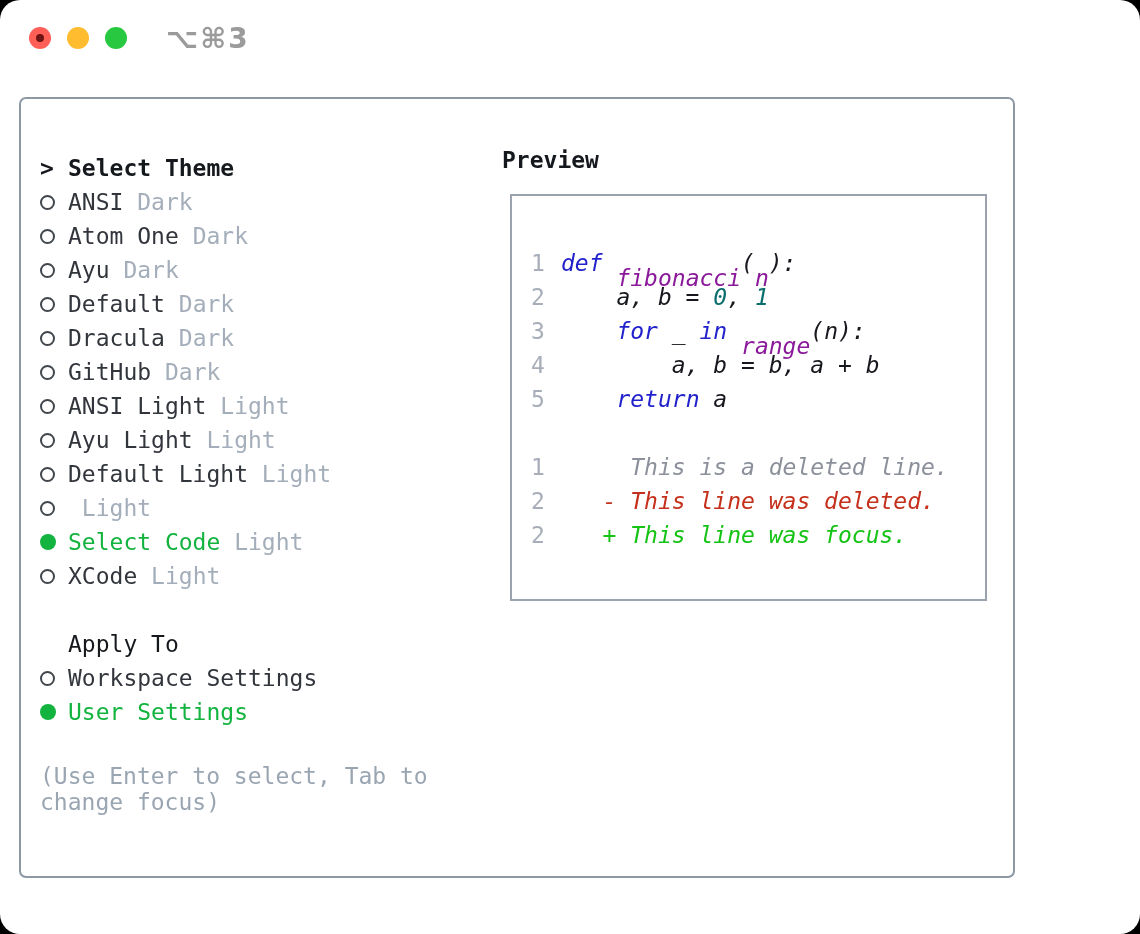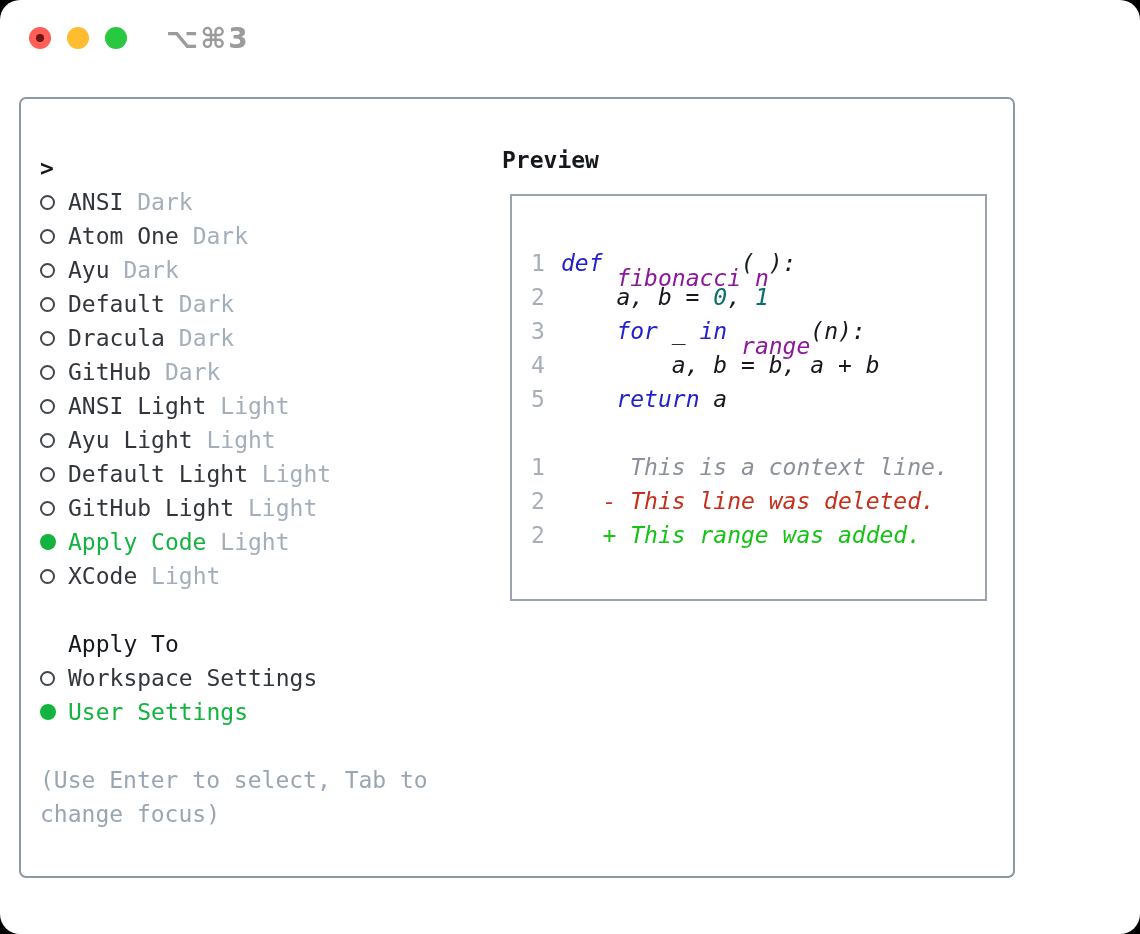--- a/index.html
+++ b/index.html
@@ -47,21 +47,21 @@
   
   .left-col{position:absolute;left:19px;top:52px;width:450px;}
   .section-title{font-weight:bold;color:var(--c-text-dark);}
   .theme-name{color:var(--c-item-name);}
   .theme-name.selected{color:var(--c-accent-green);}
   .theme-variant{color:var(--c-variant);text-align:right;}
   .apply-title{color:var(--c-text-dark);}
   .apply-label{color:var(--c-item-name);}
   .apply-label.selected{color:var(--c-accent-green);}
   .hint{
-    width:436px;font-size:23px;line-height:34px;color:var(--c-hint);
+    width:436px;font-size:23px;line-height:26px;color:var(--c-hint);
     white-space:normal;
   }
 
   
   .preview-col{position:absolute;left:481px;top:44px;width:500px;}
   .preview-box{
     margin-top:17px;margin-left:8px;width:477px;height:407px;
     border:2px solid var(--c-preview-border);
     padding:50px 0 0 19px;overflow:hidden;background:#fff;
   }
@@ -88,34 +88,35 @@
     <div class="traffic minimize"></div>
     <div class="traffic zoom"></div>
     <div class="win-title">⌥⌘3</div>
   </div>
 
   <div class="panel">
 
     <div class="left-col">
       <div class="row">
         <span class="bullet-cell prompt">&gt;</span>
+        <span class="section-title">Select Theme</span>
       </div>
 
       <div id="theme-list">
           <div class="row"><span class="bullet-cell"><span class="circle"></span></span><span class="theme-name">ANSI</span><span class="theme-variant"> Dark</span></div>
           <div class="row"><span class="bullet-cell"><span class="circle"></span></span><span class="theme-name">Atom One</span><span class="theme-variant"> Dark</span></div>
           <div class="row"><span class="bullet-cell"><span class="circle"></span></span><span class="theme-name">Ayu</span><span class="theme-variant"> Dark</span></div>
           <div class="row"><span class="bullet-cell"><span class="circle"></span></span><span class="theme-name">Default</span><span class="theme-variant"> Dark</span></div>
           <div class="row"><span class="bullet-cell"><span class="circle"></span></span><span class="theme-name">Dracula</span><span class="theme-variant"> Dark</span></div>
           <div class="row"><span class="bullet-cell"><span class="circle"></span></span><span class="theme-name">GitHub</span><span class="theme-variant"> Dark</span></div>
           <div class="row"><span class="bullet-cell"><span class="circle"></span></span><span class="theme-name">ANSI Light</span><span class="theme-variant"> Light</span></div>
           <div class="row"><span class="bullet-cell"><span class="circle"></span></span><span class="theme-name">Ayu Light</span><span class="theme-variant"> Light</span></div>
           <div class="row"><span class="bullet-cell"><span class="circle"></span></span><span class="theme-name">Default Light</span><span class="theme-variant"> Light</span></div>
-          <div class="row"><span class="bullet-cell"><span class="circle"></span></span><span class="theme-name">GitHub Light</span><span class="theme-variant"> Light</span></div>
-          <div class="row"><span class="bullet-cell"><span class="circle filled"></span></span><span class="theme-name selected">Apply Code</span><span class="theme-variant"> Light</span></div>
+          <div class="row"><span class="bullet-cell"><span class="circle"></span></span><span class="theme-variant"> Light</span></div>
+          <div class="row"><span class="bullet-cell"><span class="circle filled"></span></span><span class="theme-name selected">Select Code</span><span class="theme-variant"> Light</span></div>
           <div class="row"><span class="bullet-cell"><span class="circle"></span></span><span class="theme-name">XCode</span><span class="theme-variant"> Light</span></div>
         </div>
 
       <div class="spacer"></div>
 
       <div class="row">
         <span class="bullet-cell"></span>
         <span class="apply-title">Apply To</span>
       </div>
 
@@ -168,27 +169,27 @@
             <span class="ln">5</span>
             <span class="seg pln">    </span>
             <span class="seg kw">return</span>
             <span class="seg pln"> a</span>
           </div>
           <div class="code-line">
             <span class="ln"></span>
           </div>
           <div class="code-line">
             <span class="ln">1</span>
-            <span class="seg ctx">     This is a context line.</span>
+            <span class="seg ctx">     This is a deleted line.</span>
           </div>
           <div class="code-line">
             <span class="ln">2</span>
             <span class="seg del">   - This line was deleted.</span>
           </div>
           <div class="code-line">
             <span class="ln">2</span>
-            <span class="seg add">   + This range was added.</span>
+            <span class="seg add">   + This line was focus.</span>
           </div>
         </div>
     </div>
 
   </div>
 </div>
 
 </body></html>

